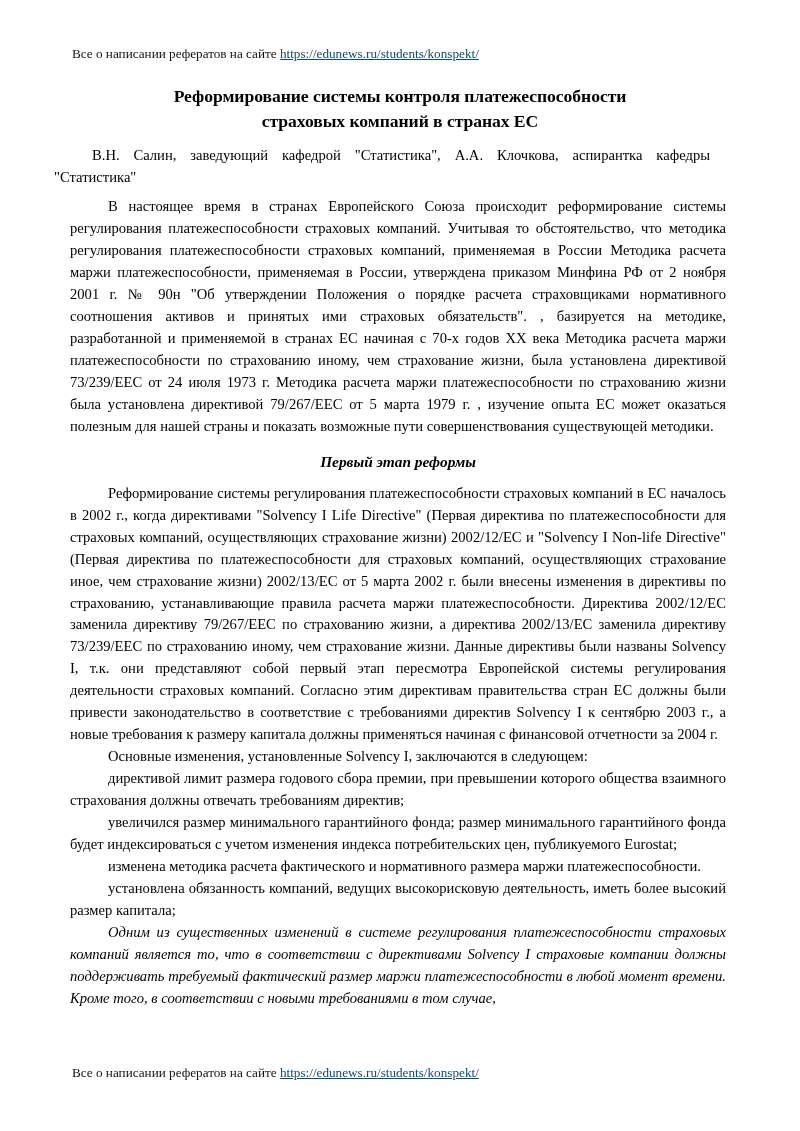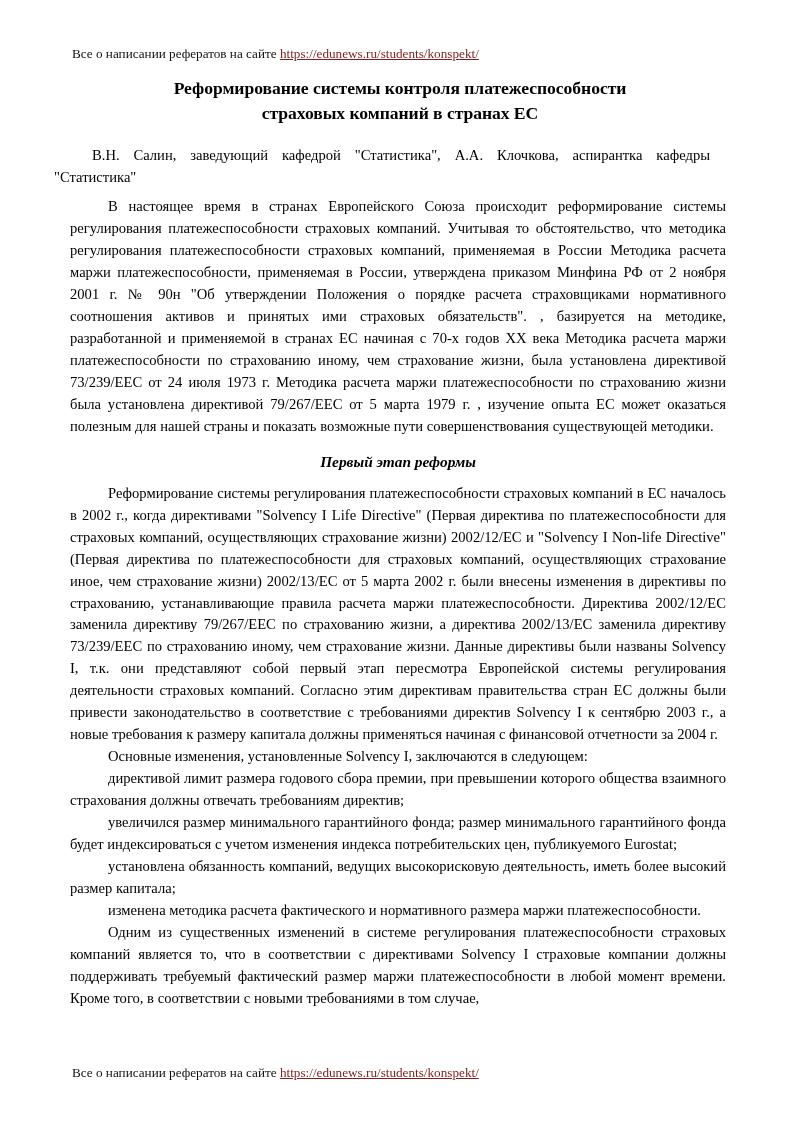--- a/index.html
+++ b/index.html
@@ -34,38 +34,38 @@
     top: 46px;
     width: 656px;
   }
   .running-footer {
     position: absolute;
     left: 72px;
     top: 1065px;
     width: 656px;
   }
   .doc-link {
-    color: #7f1d1d;
+    color: #0c4a6e;
     text-decoration: underline;
   }
 
   
   .doc-title {
     margin: 0;
     padding: 0;
     font-size: 17.6px;
     font-weight: bold;
     line-height: 1.42;
     text-align: center;
     letter-spacing: -0.05px;
   }
   .title-block {
     position: absolute;
     left: 72px;
-    top: 76px;
+    top: 84px;
     width: 656px;
     font-family: Liberation Serif, serif;
   }
 
   
   .authors-block {
     position: absolute;
     left: 54px;
     top: 145px;
     width: 656px;
@@ -108,20 +108,21 @@
     font-size: 15.4px;
     font-weight: bold;
     text-align: center;
     line-height: 1.3;
     font-style: italic;
   }
 
   
   .para:last-child {
     margin-bottom: 0;
+    font-style: italic;
   }
 </style>
 </head>
 <body>
 
 <div class="page">
 
   <div class="running-header">
     <div class="running-line"><span>Все о написании рефератов на сайте </span><a class="doc-link" href="#">https://edunews.ru/students/konspekt/</a></div>
   </div>
@@ -142,22 +143,22 @@
     <p class="para tight">В настоящее время в странах Европейского Союза происходит реформирование системы регулирования платежеспособности страховых компаний. Учитывая то обстоятельство, что методика регулирования платежеспособности страховых компаний, применяемая в России Методика расчета маржи платежеспособности, применяемая в России, утверждена приказом Минфина РФ от 2 ноября 2001 г. № 90н "Об утверждении Положения о порядке расчета страховщиками нормативного соотношения активов и принятых ими страховых обязательств". , базируется на методике, разработанной и применяемой в странах ЕС начиная с 70-х годов XX века Методика расчета маржи платежеспособности по страхованию иному, чем страхование жизни, была установлена директивой 73/239/EEC от 24 июля 1973 г. Методика расчета маржи платежеспособности по страхованию жизни была установлена директивой 79/267/EEC от 5 марта 1979 г. , изучение опыта ЕС может оказаться полезным для нашей страны и показать возможные пути совершенствования существующей методики.</p>
 
     <h2 class="section-heading">Первый этап реформы</h2>
 
     <p class="para tight">Реформирование системы регулирования платежеспособности страховых компаний в ЕС началось в 2002 г., когда директивами "Solvency I Life Directive" (Первая директива по платежеспособности для страховых компаний, осуществляющих страхование жизни) 2002/12/EC и "Solvency I Non-life Directive" (Первая директива по платежеспособности для страховых компаний, осуществляющих страхование иное, чем страхование жизни) 2002/13/EC от 5 марта 2002 г. были внесены изменения в директивы по страхованию, устанавливающие правила расчета маржи платежеспособности. Директива 2002/12/EC заменила директиву 79/267/EEC по страхованию жизни, а директива 2002/13/EC заменила директиву 73/239/EEC по страхованию иному, чем страхование жизни. Данные директивы были названы Solvency I, т.к. они представляют собой первый этап пересмотра Европейской системы регулирования деятельности страховых компаний. Согласно этим директивам правительства стран ЕС должны были привести законодательство в соответствие с требованиями директив Solvency I к сентябрю 2003 г., а новые требования к размеру капитала должны применяться начиная с финансовой отчетности за 2004 г.</p>
 
     <p class="para">Основные изменения, установленные Solvency I, заключаются в следующем:</p>
 
     <p class="para">директивой лимит размера годового сбора премии, при превышении которого общества взаимного страхования должны отвечать требованиям директив;</p>
     <p class="para">увеличился размер минимального гарантийного фонда; размер минимального гарантийного фонда будет индексироваться с учетом изменения индекса потребительских цен, публикуемого Eurostat;</p>
+    <p class="para">изменена методика расчета фактического и нормативного размера маржи платежеспособности.</p>
     <p class="para">установлена обязанность компаний, ведущих высокорисковую деятельность, иметь более высокий размер капитала;</p>
-    <p class="para">изменена методика расчета фактического и нормативного размера маржи платежеспособности.</p>
 
     <p class="para">Одним из существенных изменений в системе регулирования платежеспособности страховых компаний является то, что в соответствии с директивами Solvency I страховые компании должны поддерживать требуемый фактический размер маржи платежеспособности в любой момент времени. Кроме того, в соответствии с новыми требованиями в том случае,</p>
 
   </div>
 
   <div class="running-footer">
     <div class="running-line"><span>Все о написании рефератов на сайте </span><a class="doc-link" href="#">https://edunews.ru/students/konspekt/</a></div>
   </div>
 
 </div>

